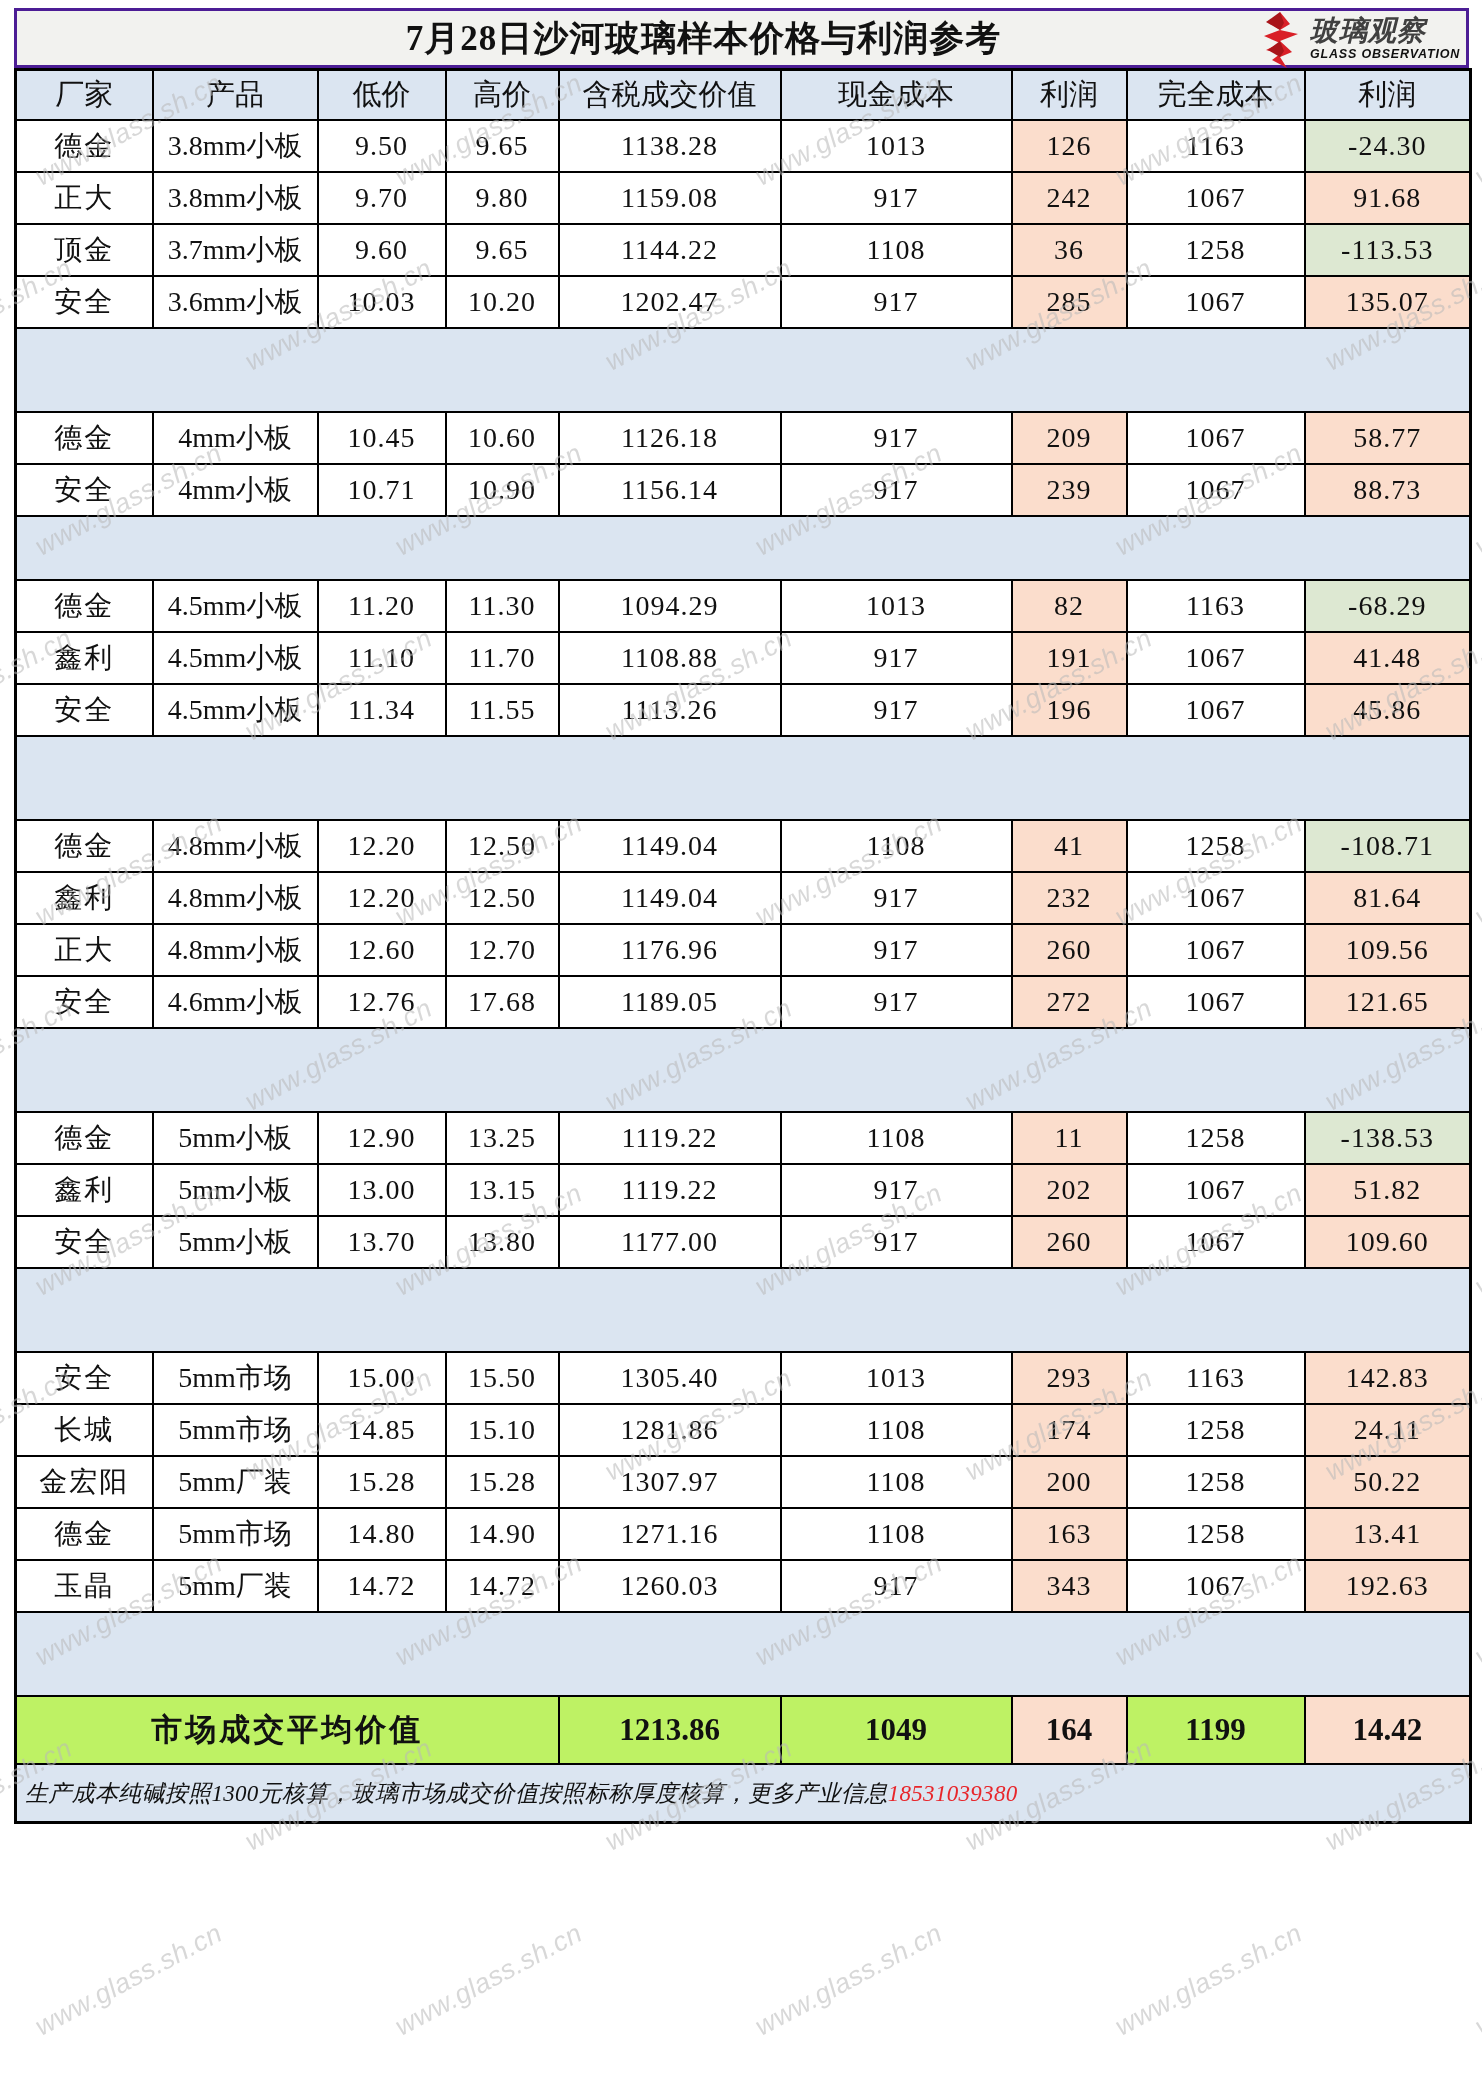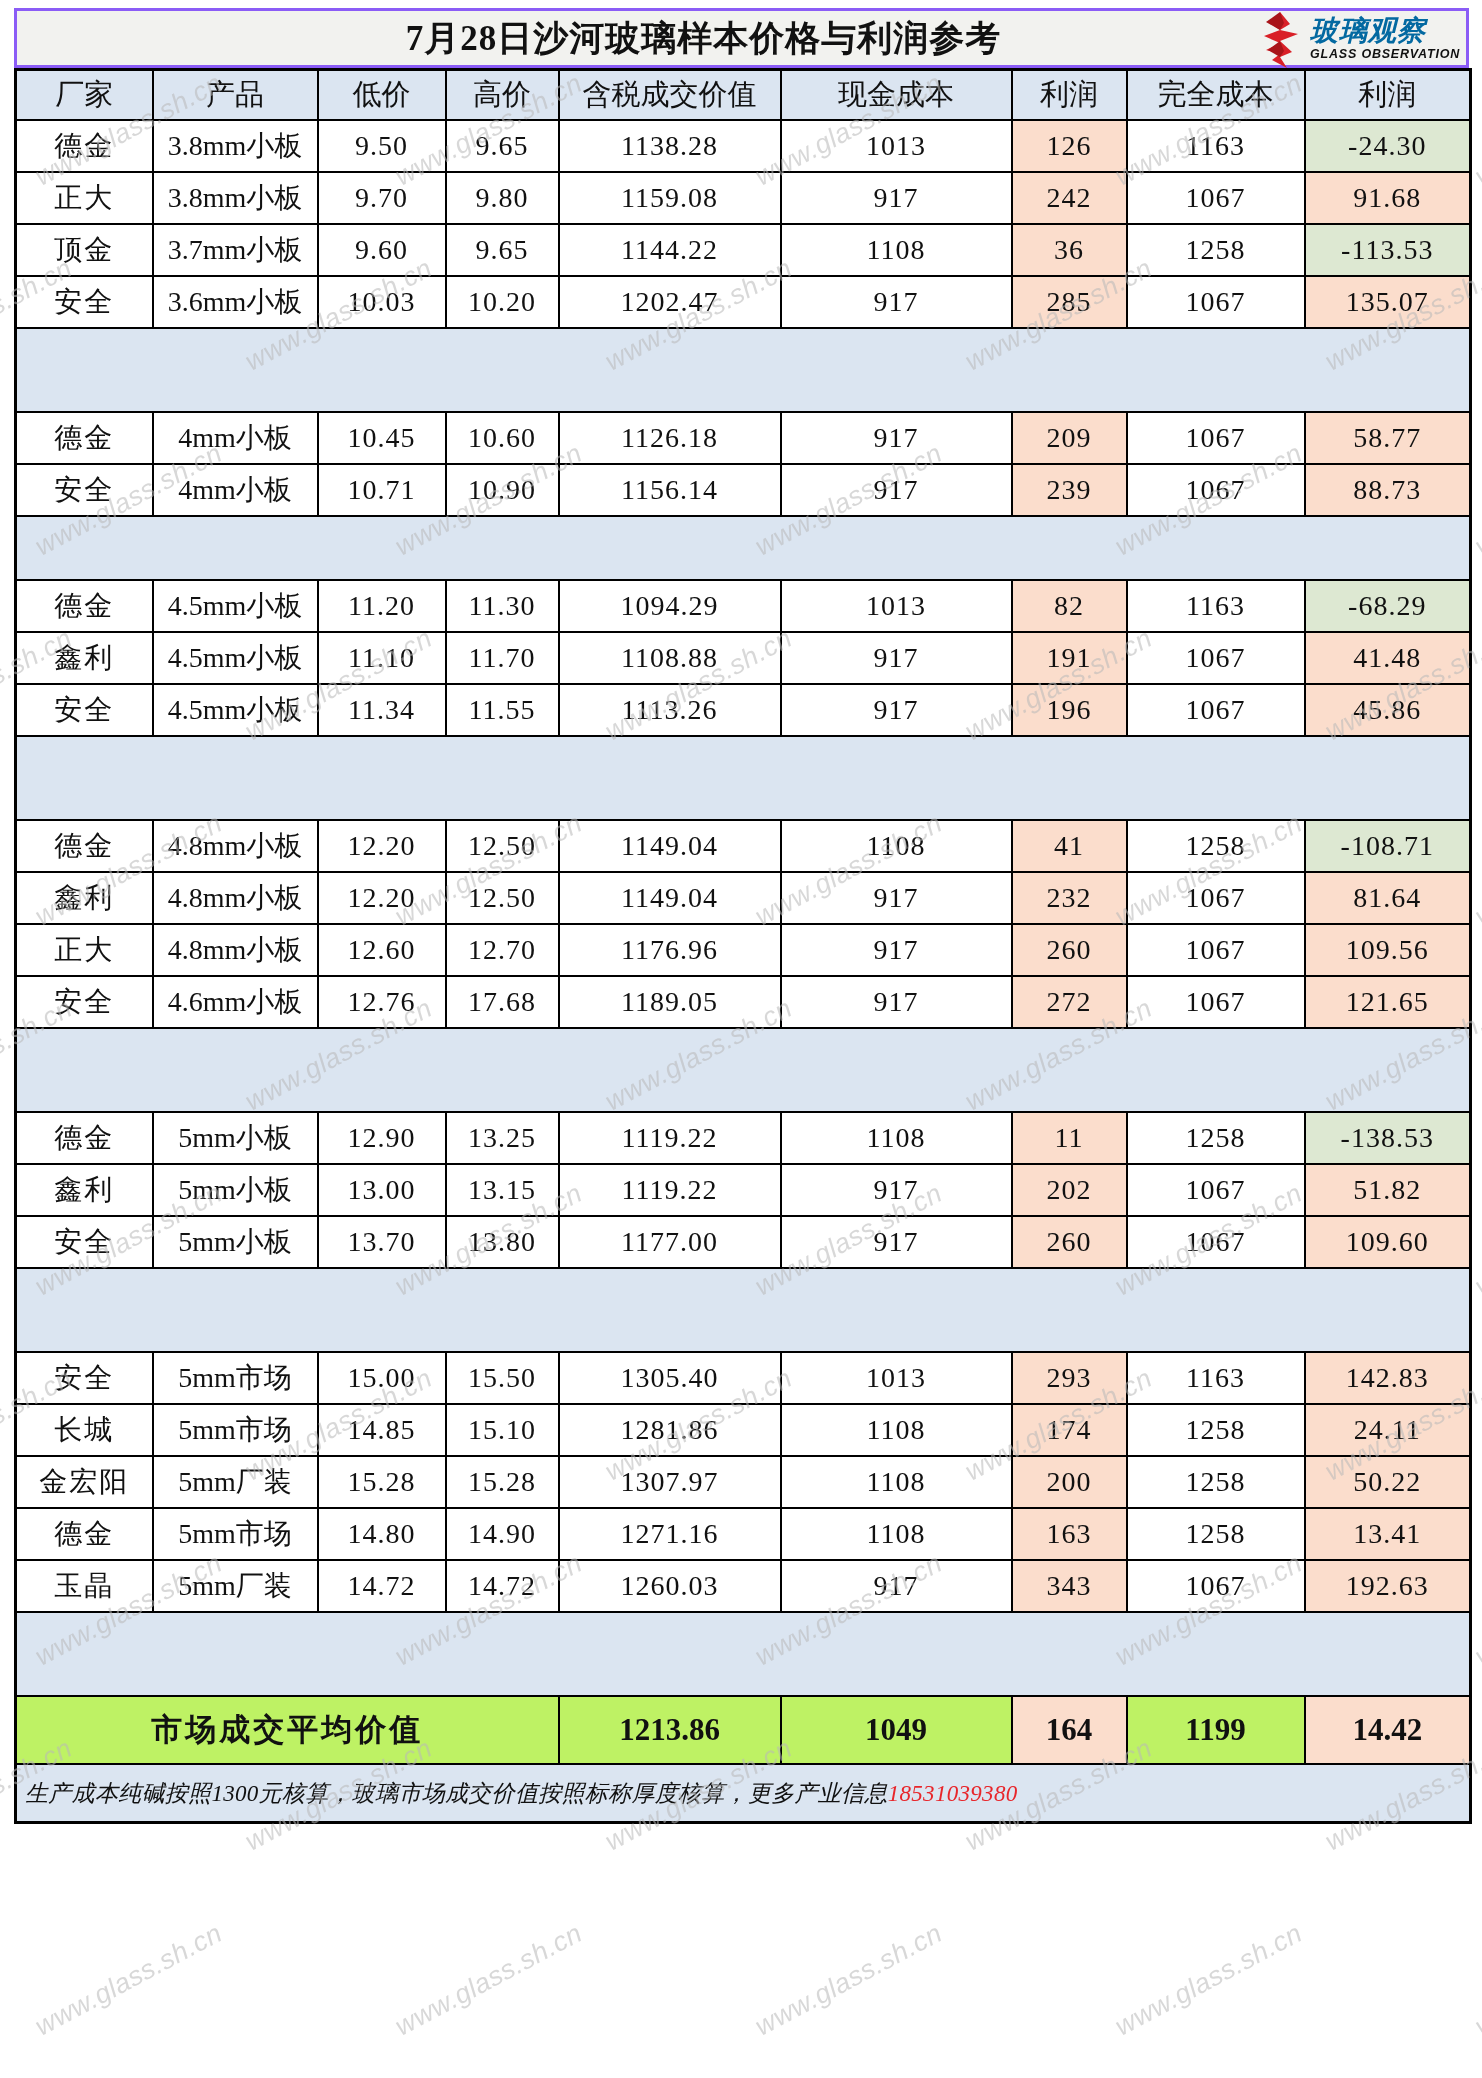--- a/index.html
+++ b/index.html
@@ -38,21 +38,21 @@
     left:14px;top:8px;
     width:1455px;
     z-index:1;
   }
 
   
   .titlebar{
     position:relative;
     height:60px;
     background:#f2f2ef;
-    border:3px solid #8b5cf6;
+    border:3px solid #4c1d95;
     box-sizing:border-box;
     display:flex;align-items:center;justify-content:center;
   }
   .title-text{
     font-family:"Liberation Serif","DejaVu Serif",serif;
     font-size:35px;
     font-weight:700;
     color:#111;
     letter-spacing:1px;
     position:relative;
@@ -65,21 +65,21 @@
     display:flex;align-items:center;gap:4px;
   }
   .logo-mark{
     width:52px;height:58px;
     flex:0 0 auto;
   }
   .logo-txt{display:flex;flex-direction:column;justify-content:center;line-height:1;}
   .logo-cn{
     font-family:"Liberation Sans","DejaVu Sans",sans-serif;
     font-weight:700;font-style:italic;
-    font-size:28px;letter-spacing:1px;color:#0369a1;
+    font-size:28px;letter-spacing:1px;color:#404040;
   }
   .logo-en{
     font-family:"Liberation Sans","DejaVu Sans",sans-serif;
     font-weight:700;font-style:italic;
     font-size:12.5px;letter-spacing:.8px;color:#111;
     margin-top:3px;
   }
 
   
   table.grid{

